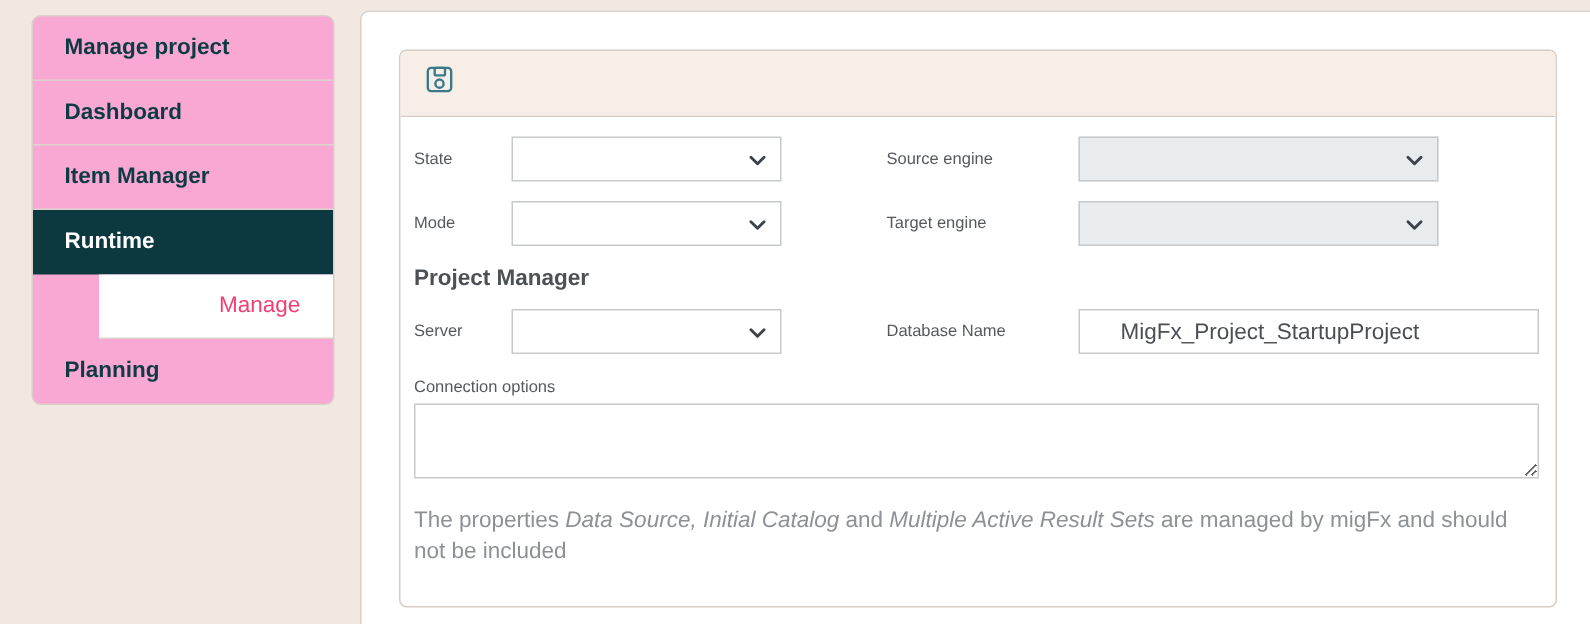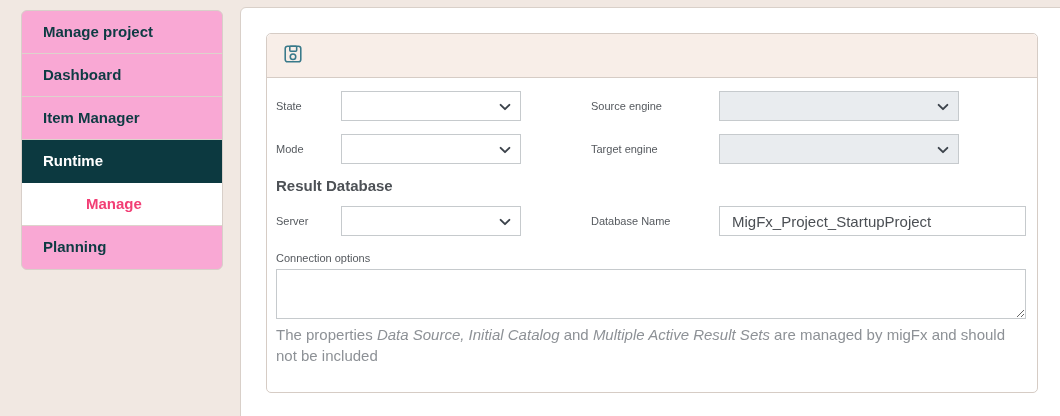--- a/index.html
+++ b/index.html
@@ -40,22 +40,23 @@
   .nav-item:last-child { border-bottom: none; }
   .nav-item.active {
     background: #0c3940;
     color: #ffffff;
     font-weight: 700;
     border-bottom: none;
   }
   .nav-item.subitem {
     background: #ffffff;
     color: #f23e75;
-    font-weight: 700;
-    padding-left: 64px;
+    font-weight: 400;
+    padding-left: 80px;
+    margin-left: 44px;
   }
 
   
   .panel {
     position: absolute;
     left: 240px; top: 7px;
     right: -10px; bottom: -10px;
     background: #ffffff;
     border: 1px solid #d9d0c9;
     border-radius: 6px 0 0 0;
@@ -111,38 +112,38 @@
   }
 
   .text-input {
     flex: 1;
     height: 30px;
     border: 1px solid #c6cacd;
     background: #fff;
     font-family: "Liberation Sans", sans-serif;
     font-size: 15px;
     color: #4b4f54;
-    padding: 0 12px;
+    padding: 0 27px;
     outline: none;
   }
 
   .conn-label { margin: 16px 0 5px; }
   .conn-textarea {
     display: block;
     width: 100%;
     height: 50px;
     border: 1px solid #c6cacd;
     background: #fff;
     resize: both;
     outline: none;
     font-family: "Liberation Sans", sans-serif;
     font-size: 14px;
   }
   .note {
-    margin-top: 5px;
+    margin-top: 17px;
     font-size: 15px;
     line-height: 21px;
     color: #8d9196;
     max-width: 748px;
   }
   .note .it { font-style: italic; }
 </style>
 </head>
 <body>
 
@@ -207,21 +208,21 @@
           <span class="lbl lbl-r">Target engine</span>
           <div class="sel sel-r disabled">
             <span class="chev">
               <svg width="14" height="14" viewBox="0 0 16 16" fill="none" stroke="#3c434b" stroke-width="2.2" stroke-linecap="round" stroke-linejoin="round">
                 <polyline points="3,5.5 8,10.5 13,5.5"></polyline>
               </svg>
             </span>
           </div>
         </div>
 
-        <div class="section-title">Result Database</div>
+        <div class="section-title">Project Manager</div>
 
         <div class="form-row">
           <span class="lbl lbl-l">Server</span>
           <div class="sel sel-l">
             <span class="chev">
               <svg width="14" height="14" viewBox="0 0 16 16" fill="none" stroke="#3c434b" stroke-width="2.2" stroke-linecap="round" stroke-linejoin="round">
                 <polyline points="3,5.5 8,10.5 13,5.5"></polyline>
               </svg>
             </span>
           </div>

